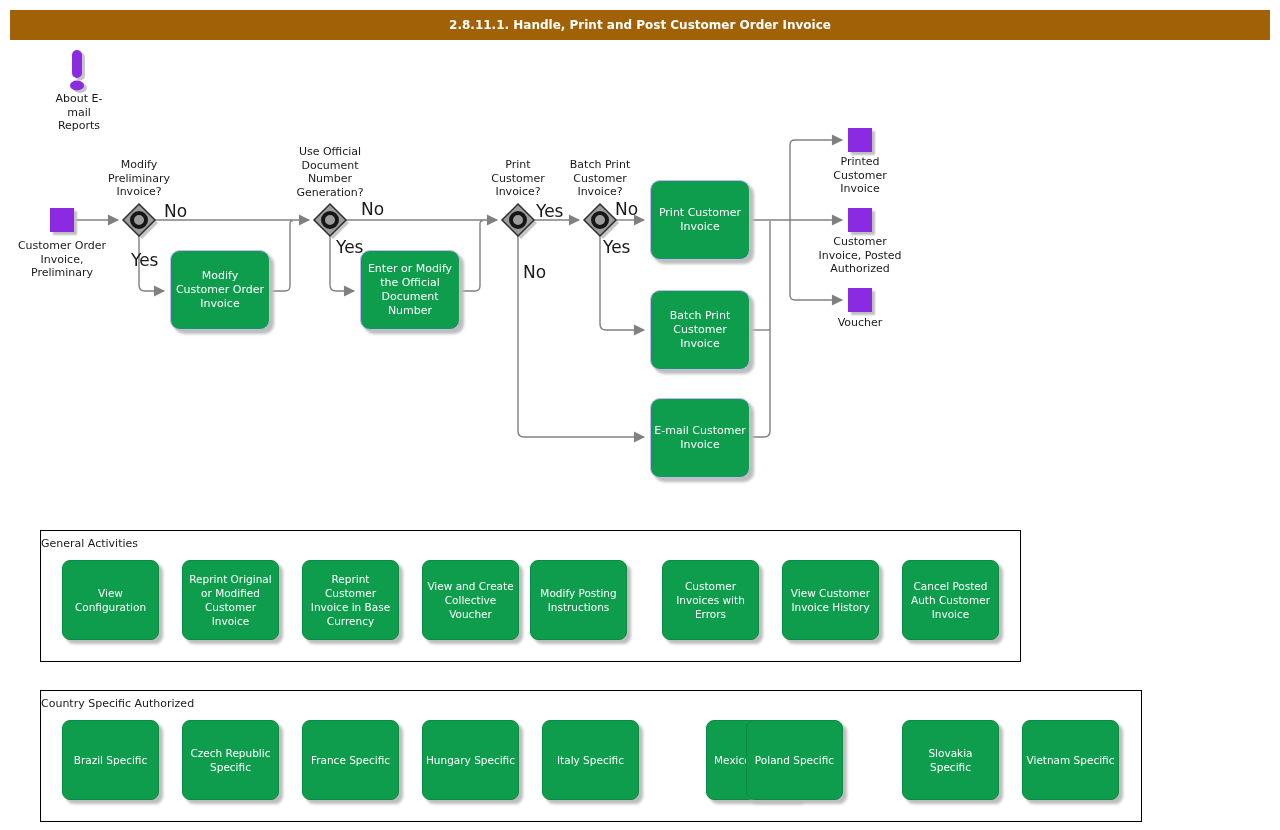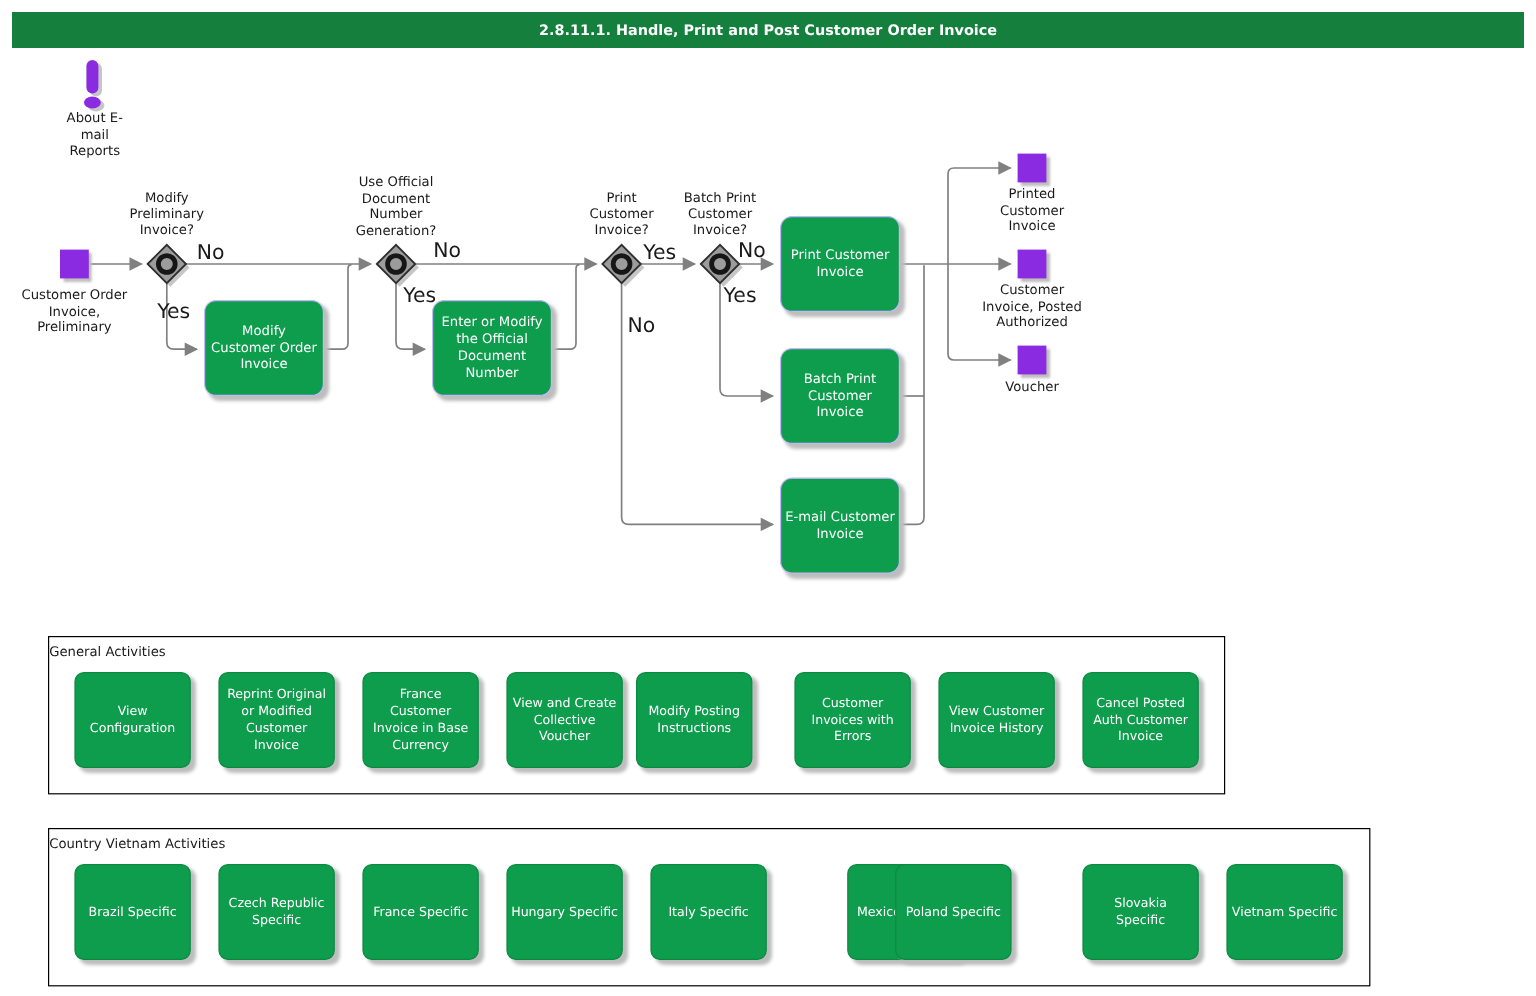--- a/index.html
+++ b/index.html
@@ -1,18 +1,18 @@
 <!DOCTYPE html>
 <html><head>
 <meta charset="utf-8">
 <style>
   html,body{margin:0;padding:0;background:#fff;}
   .stage{position:relative;width:1280px;height:830px;background:#ffffff;
          font-family:"DejaVu Sans","Liberation Sans",sans-serif;color:#1a1a1a;overflow:hidden;}
-  .titlebar{position:absolute;left:10px;top:10px;width:1260px;height:30px;background:#15803d;
+  .titlebar{position:absolute;left:10px;top:10px;width:1260px;height:30px;background:#a16207;
             color:#fff;font-weight:bold;font-size:12px;display:flex;align-items:center;justify-content:center;}
   svg.connectors{position:absolute;left:0;top:0;}
   .lbl{position:absolute;font-size:11px;line-height:13.5px;text-align:center;white-space:pre-line;}
   .edge-lbl{position:absolute;font-size:17px;line-height:12px;}
   .flow-box{position:absolute;width:100px;height:80px;background:#0E9C4D;border:1px solid #c4b5fd;
             border-radius:10px;color:#fff;font-size:11px;line-height:14px;display:flex;align-items:center;
             justify-content:center;text-align:center;white-space:pre-line;box-sizing:border-box;
             box-shadow:4px 4px 3px #bdbdbd;padding:2px;}
   .psquare{position:absolute;width:24px;height:24px;background:#8A2BE2;box-shadow:3px 3px 2px #bdbdbd;}
   .panel{position:absolute;border:1px solid #000;background:#fff;}
@@ -144,40 +144,40 @@
 
   <div class="panel" style="left:40px;top:530px;width:979px;height:130px;">
     <div class="panel-title">General Activities</div>
   </div>
   <div class="act-btn" style="left:62px;top:560px;">View
 Configuration</div>
   <div class="act-btn" style="left:182px;top:560px;">Reprint Original
 or Modified
 Customer
 Invoice</div>
-  <div class="act-btn" style="left:302px;top:560px;">France
+  <div class="act-btn" style="left:302px;top:560px;">Reprint
 Customer
 Invoice in Base
 Currency</div>
   <div class="act-btn" style="left:422px;top:560px;">View and Create
 Collective
 Voucher</div>
   <div class="act-btn" style="left:530px;top:560px;">Modify Posting
 Instructions</div>
   <div class="act-btn" style="left:662px;top:560px;">Customer
 Invoices with
 Errors</div>
   <div class="act-btn" style="left:782px;top:560px;">View Customer
 Invoice History</div>
   <div class="act-btn" style="left:902px;top:560px;">Cancel Posted
 Auth Customer
 Invoice</div>
 
   <div class="panel" style="left:40px;top:690px;width:1100px;height:130px;">
-    <div class="panel-title">Country Vietnam Activities</div>
+    <div class="panel-title">Country Specific Authorized</div>
   </div>
   <div class="act-btn" style="left:62px;top:720px;">Brazil Specific</div>
   <div class="act-btn" style="left:182px;top:720px;">Czech Republic
 Specific</div>
   <div class="act-btn" style="left:302px;top:720px;">France Specific</div>
   <div class="act-btn" style="left:542px;top:720px;">Italy Specific</div>
   <div class="act-btn" style="left:422px;top:720px;">Hungary Specific</div>
   <div class="act-btn" style="left:662px;top:720px;margin-left:44px;">Mexico Specific</div>
   <div class="act-btn" style="left:746px;top:720px;">Poland Specific</div>
   <div class="act-btn" style="left:902px;top:720px;">Slovakia

